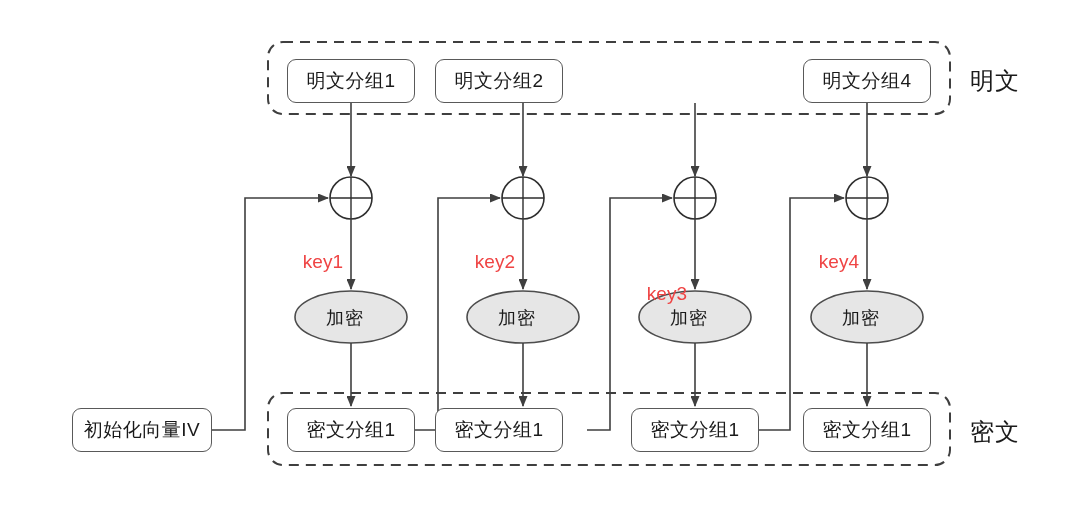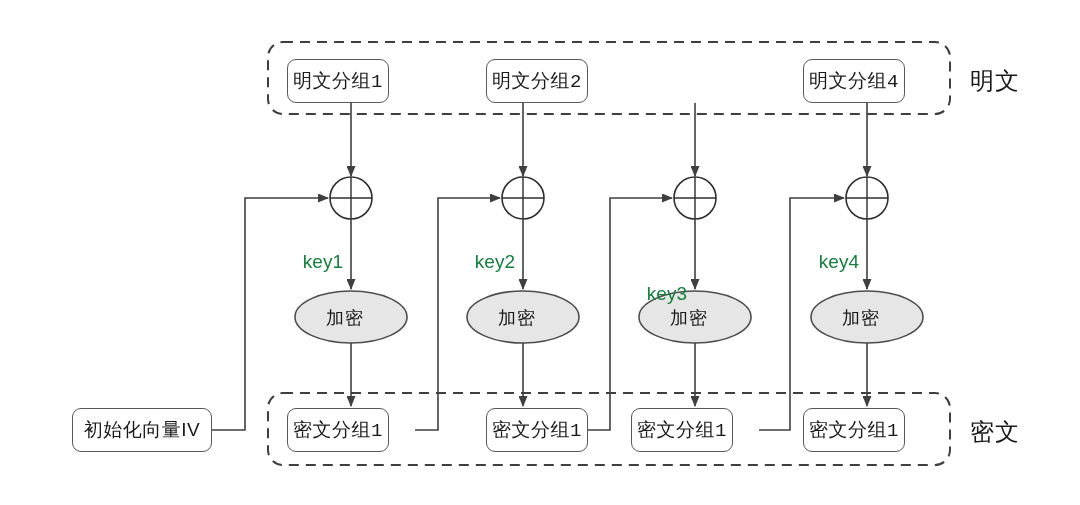--- a/index.html
+++ b/index.html
@@ -26,35 +26,35 @@
     border: 1.6px solid #595959;
     border-radius: 9px;
     background: #ffffff;
     display: flex;
     align-items: center;
     justify-content: center;
     font-size: 19px;
     color: #1a1a1a;
     letter-spacing: 0.5px;
   }
-  .pt-box, .ct-box { width: 102px; font-family: Liberation Mono, monospace; }
+  .pt-box, .ct-box { width: 128px; }
   .iv-box { width: 140px; left: 72px; top: 408px; }
   .pt-box { top: 59px; }
   .ct-box { top: 408px; }
   .col1 { left: 287px; }
-  .col2 { left: 486px; }
+  .col2 { left: 435px; }
   .col3 { left: 631px; }
   .col4 { left: 803px; }
   .key-label {
     position: absolute;
     top: 251px;
     width: 81px;
     text-align: right;
     font-size: 19px;
-    color: #15803d;
+    color: #ef4444;
   }
   .key1 { left: 262px; }
   .key2 { left: 434px; }
   .key3 { left: 606px; margin-top: 32px; }
   .key4 { left: 778px; }
   .enc-label {
     position: absolute;
     top: 306px;
     width: 100px;
     text-align: center;

